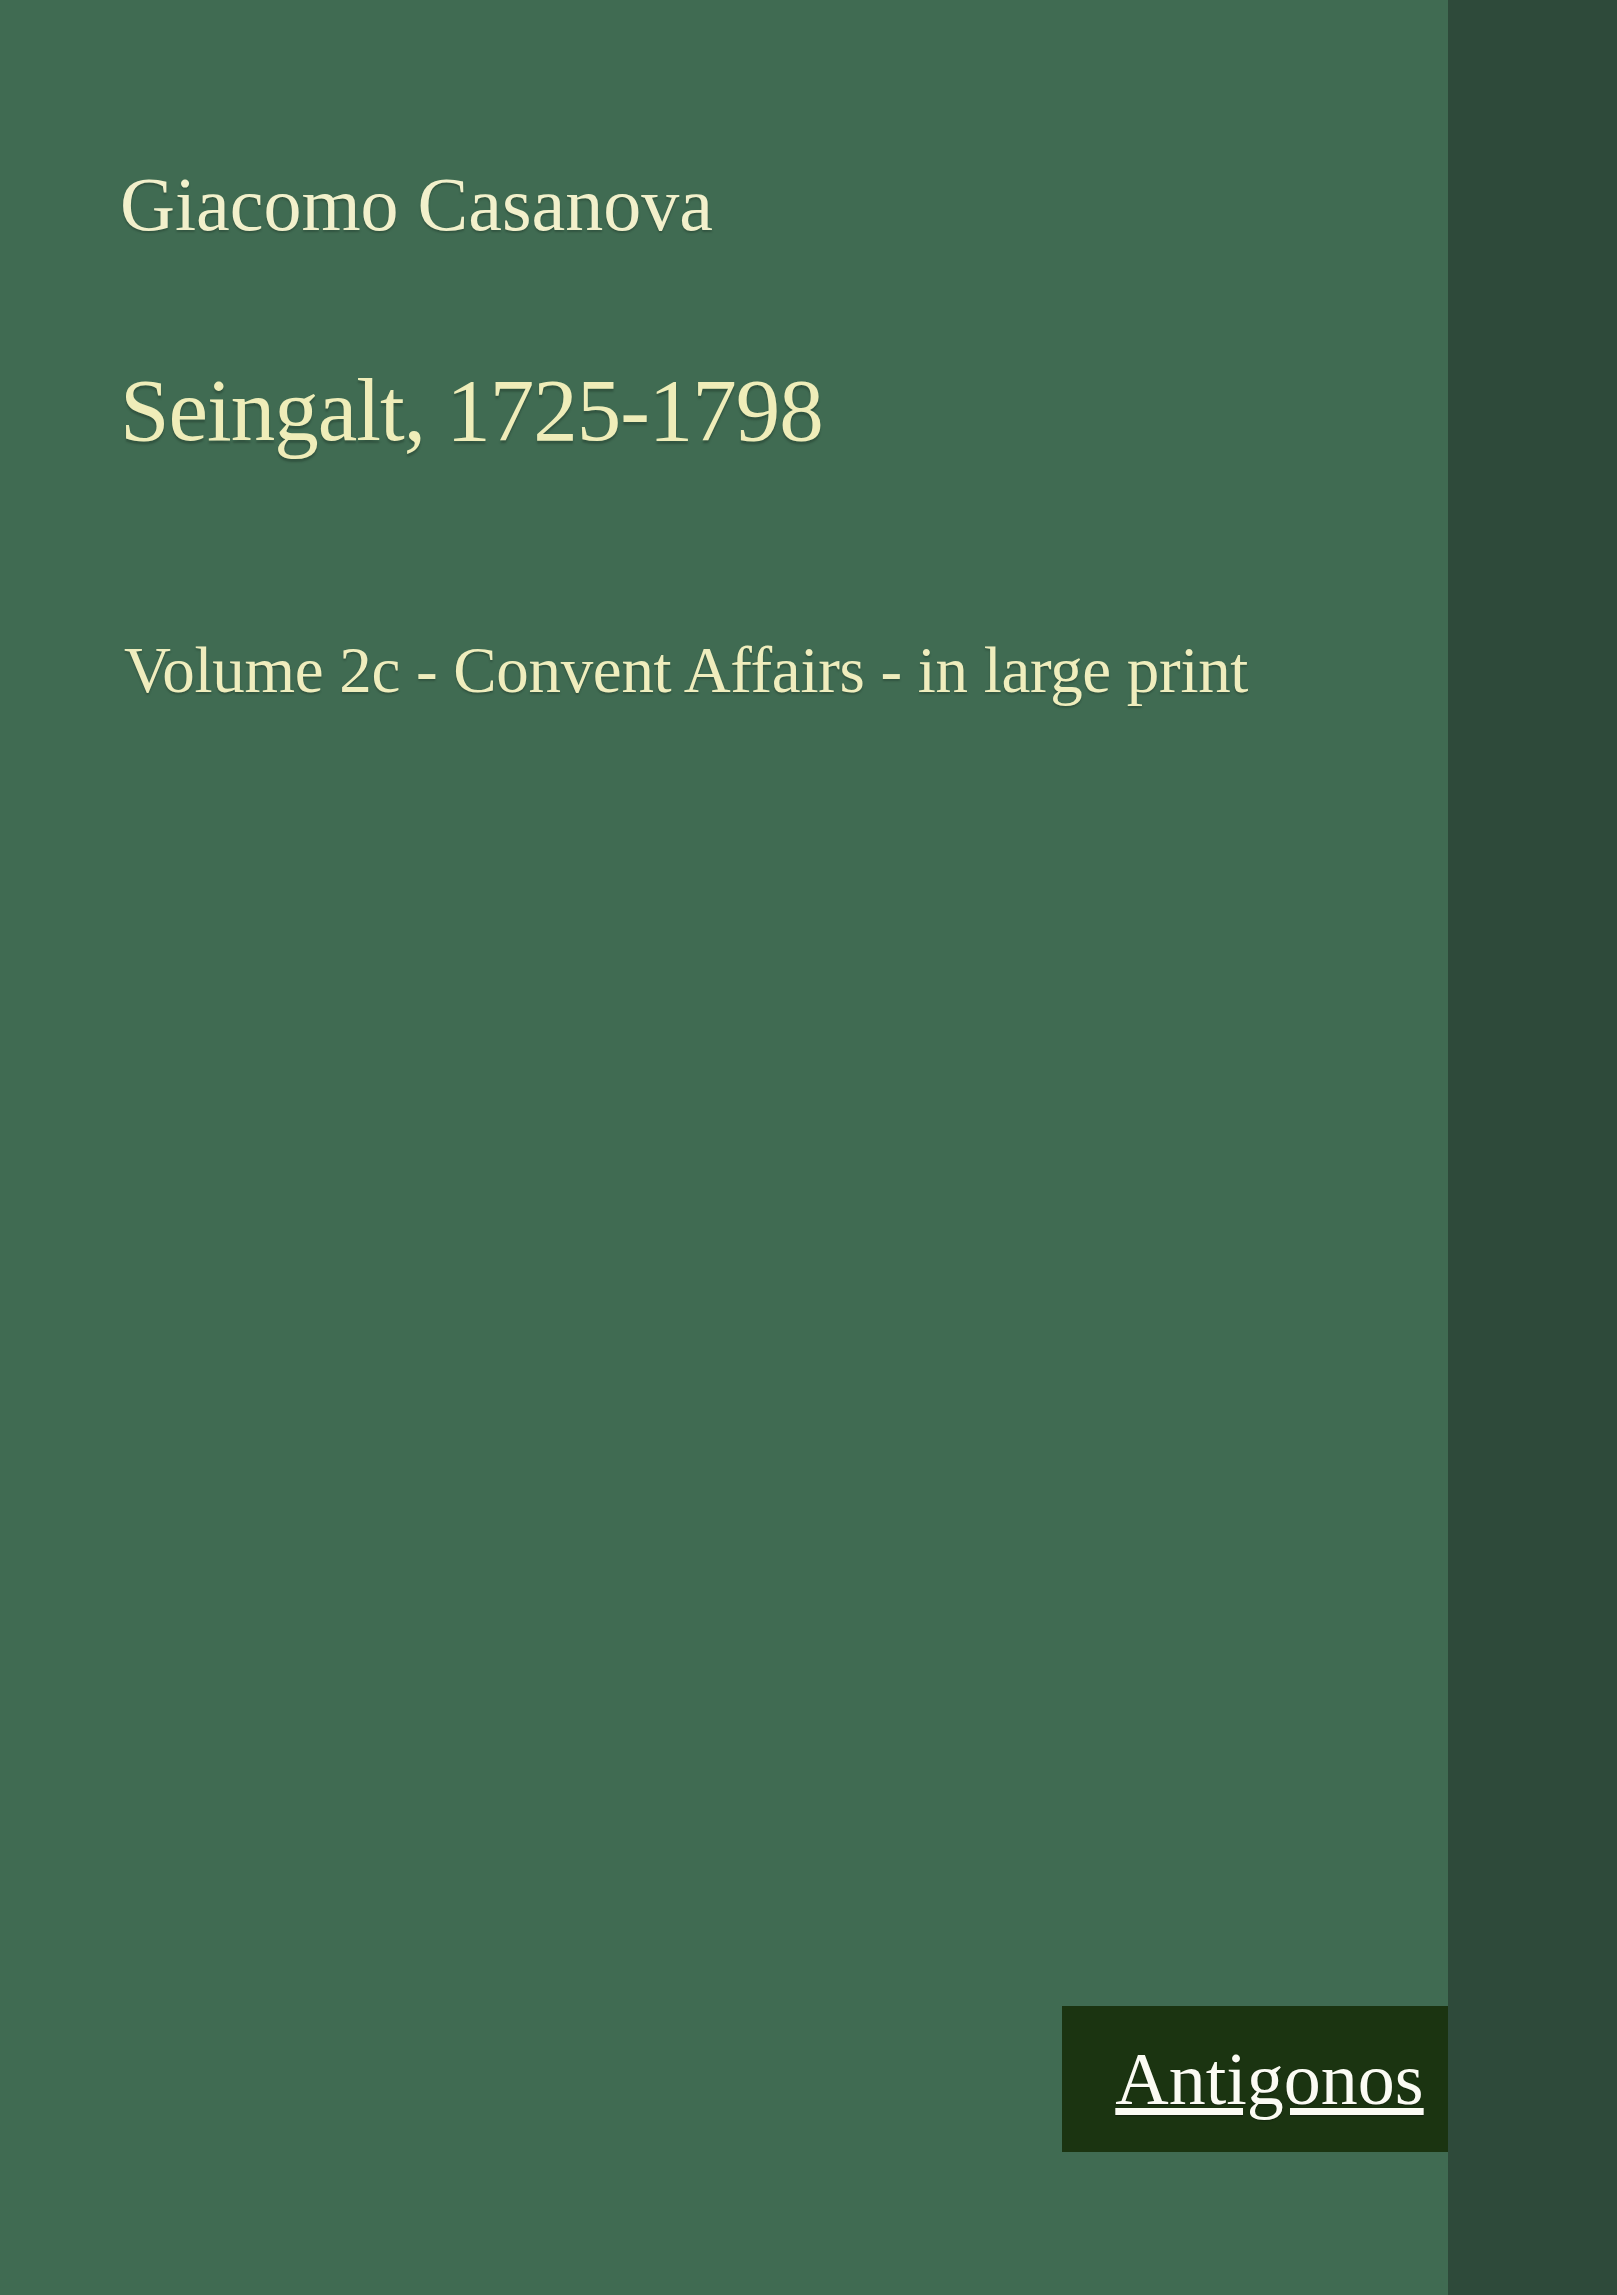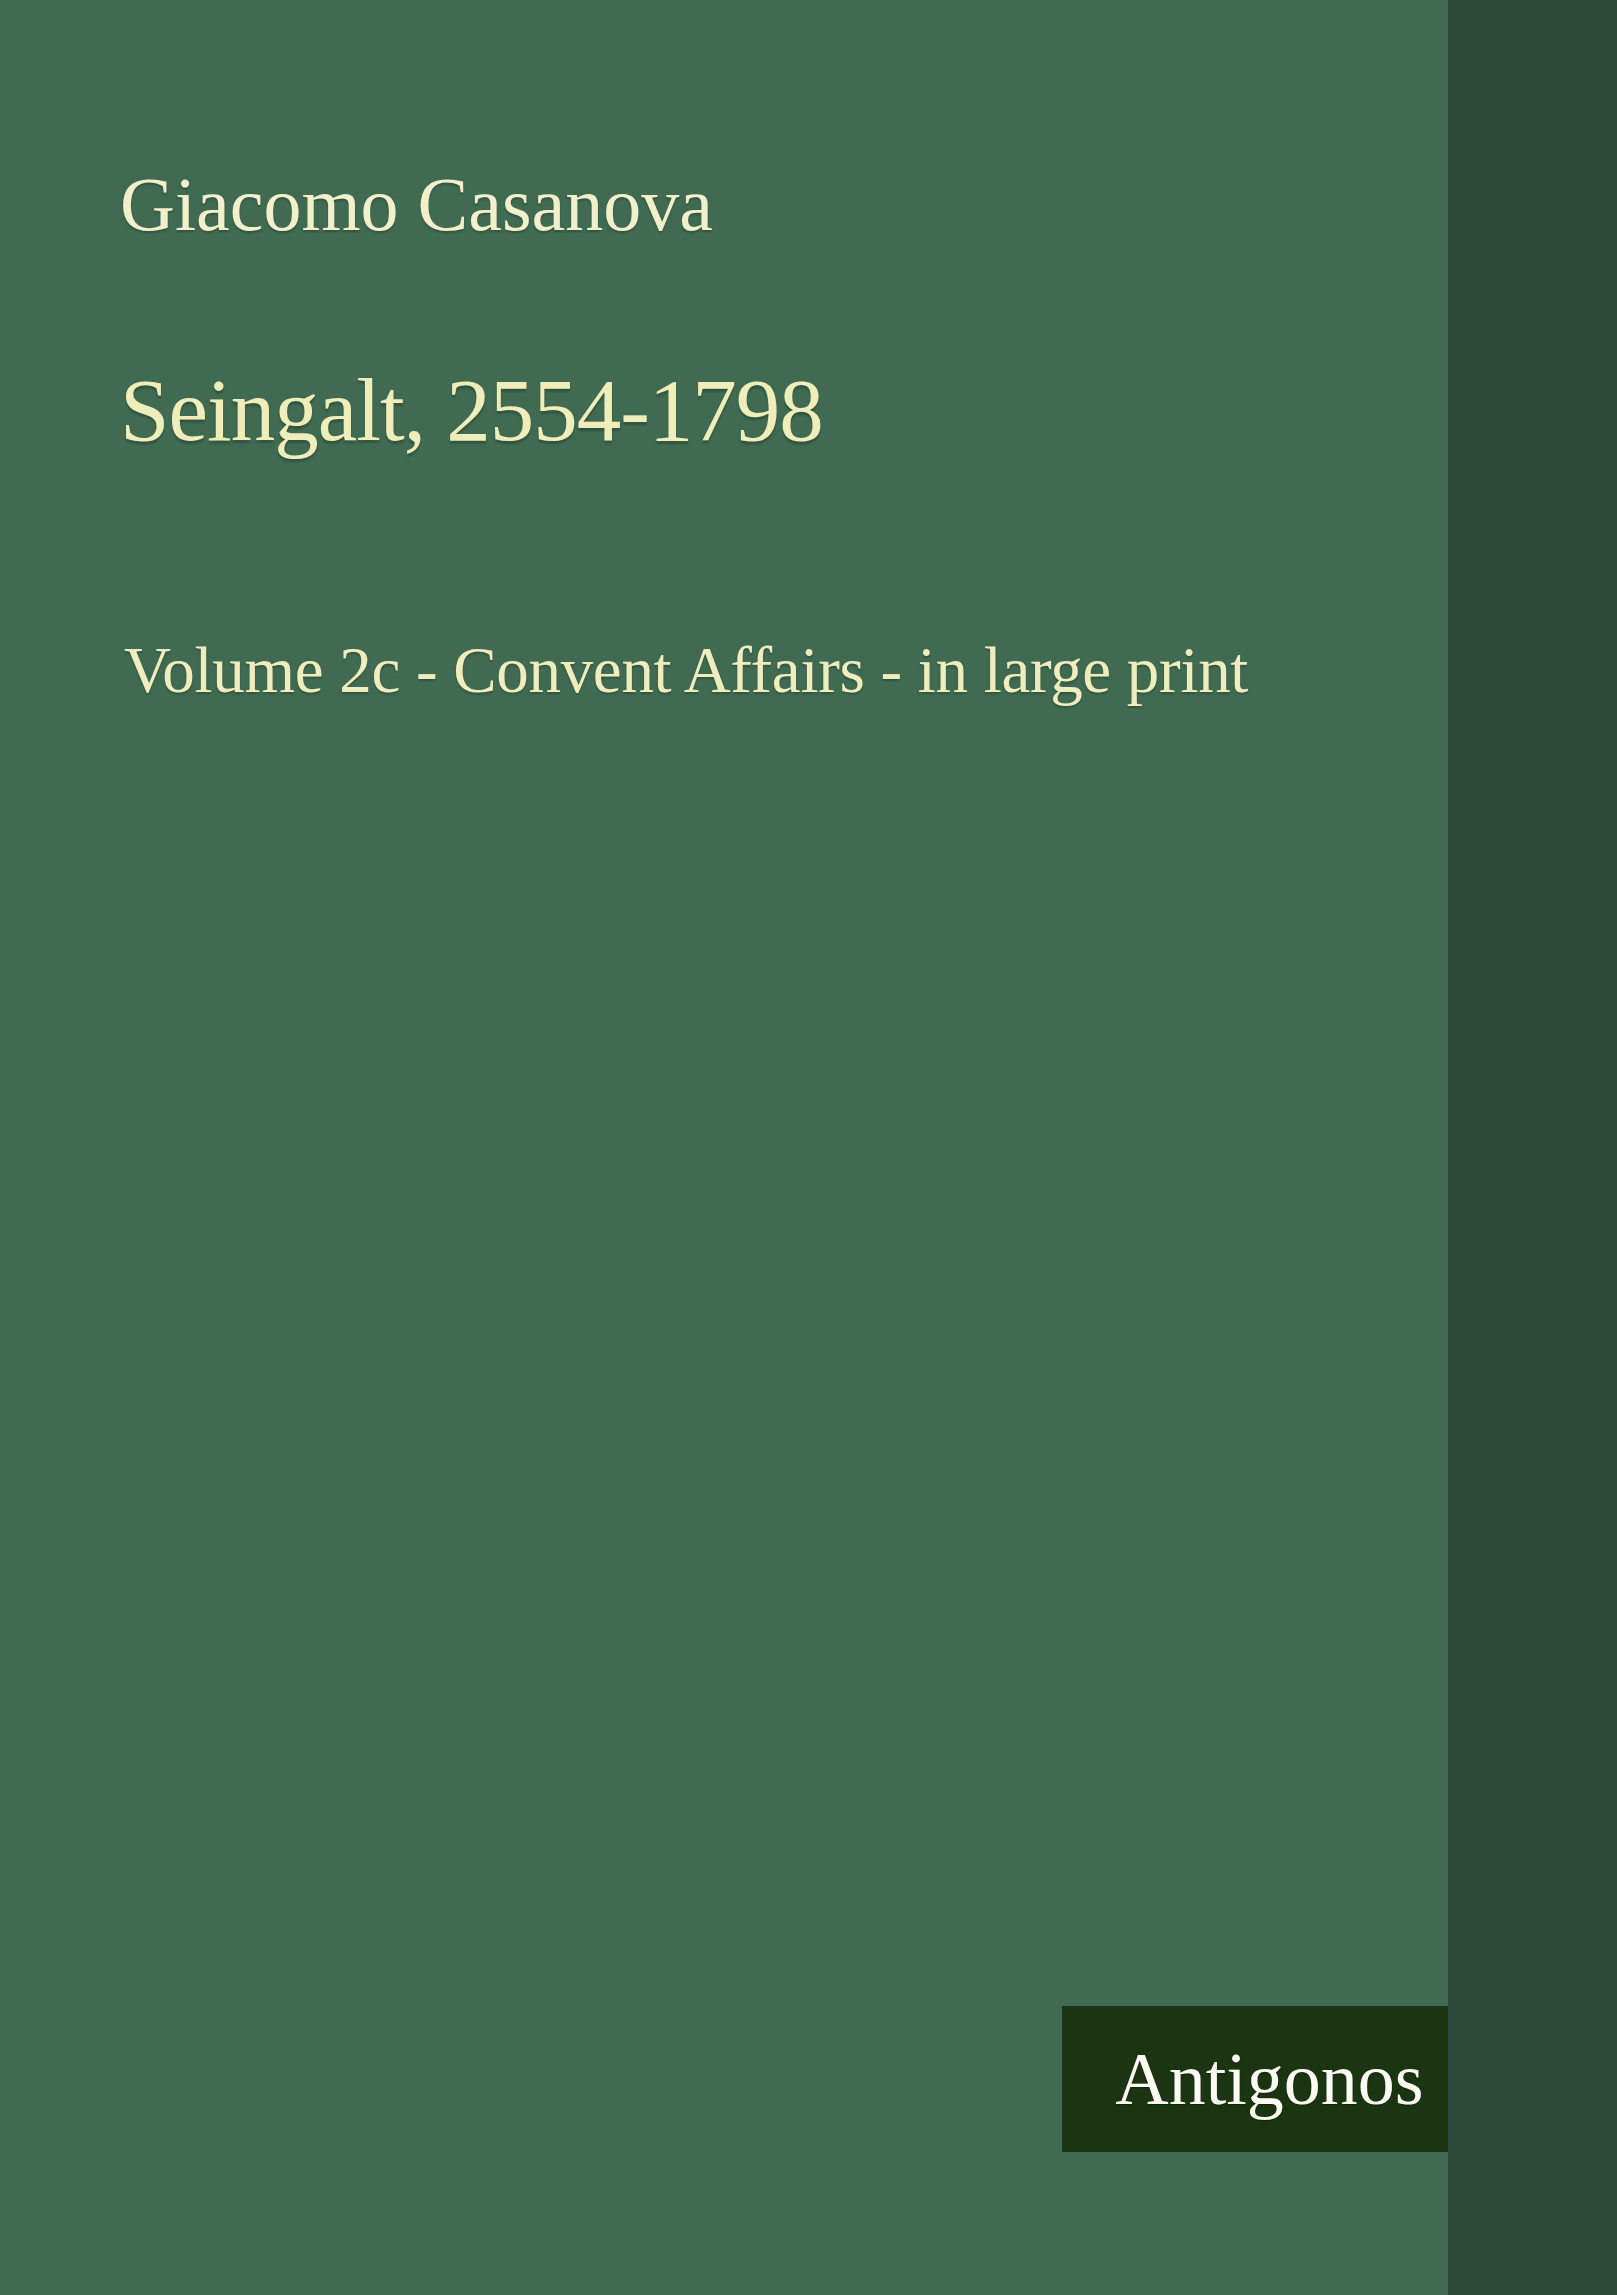--- a/index.html
+++ b/index.html
@@ -64,31 +64,32 @@
     display:flex;
     align-items:center;
     justify-content:center;
   }
   .publisher-name{
     font-size:74px;
     line-height:74px;
     color:var(--publisher-text);
     white-space:nowrap;
     text-shadow:0 1.3px 1.3px rgba(0,0,0,0.3);
+    text-decoration:underline;
   }
 </style>
 </head>
 <body>
 
 <div class="cover">
 
   <div class="author">Giacomo Casanova</div>
 
   <div class="title">
-    <div>Seingalt, 2554-1798</div>
+    <div>Seingalt, 1725-1798</div>
   </div>
 
   <div class="subtitle">Volume 2c - Convent Affairs - in large print</div>
 
   <div class="publisher-box">
     <span class="publisher-name">Antigonos</span>
   </div>
 
 </div>
 

